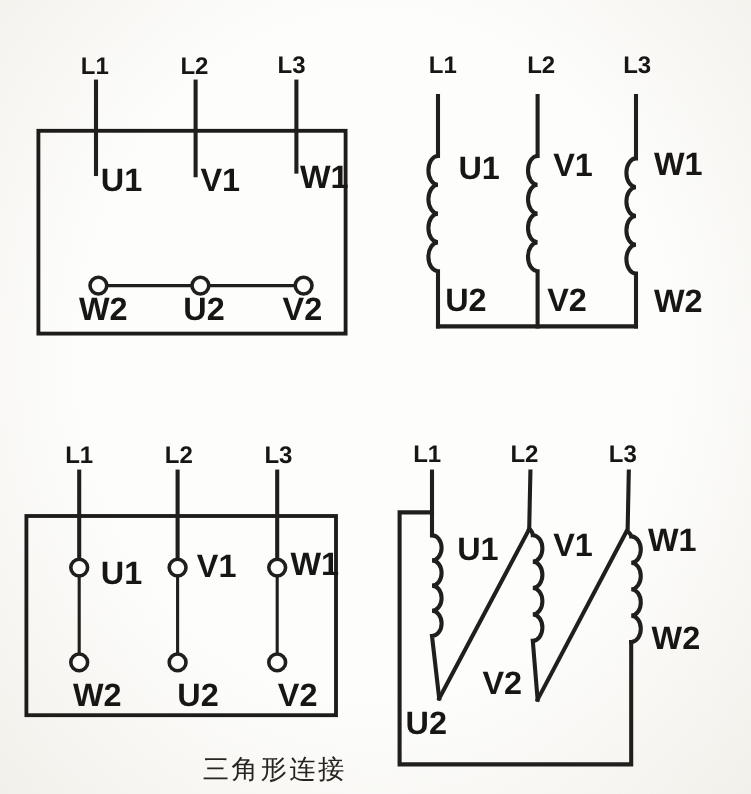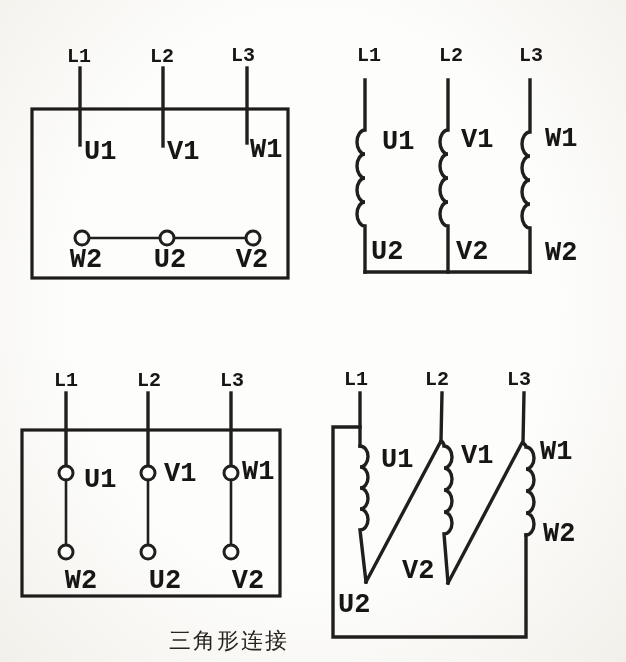--- a/index.html
+++ b/index.html
@@ -1,21 +1,21 @@
 <!DOCTYPE html>
 <html><head>
 <meta charset="utf-8">
 <style>
   html,body{margin:0;padding:0;background:#e8e6e1;}
   .page{
     position:relative;
     width:626px;height:662px;
     background:radial-gradient(ellipse at 50% 45%, #fdfdfc 55%, #f2f0ea 100%);
     overflow:hidden;
-    font-family:Liberation Mono, monospace;
+    font-family:Liberation Sans, sans-serif;
   }
   svg{position:absolute;left:0;top:0;}
   .wire{fill:none;stroke:#201f1d;stroke-width:3.4;stroke-linecap:square;}
   .wire-thin{fill:none;stroke:#201f1d;stroke-width:2.6;stroke-linecap:square;}
   .box{fill:none;stroke:#1d1c1a;stroke-width:3.2;}
   .terminal{fill:#fdfdfc;stroke:#201f1d;stroke-width:3;}
   .lbl-supply{font-size:20px;font-weight:bold;fill:#171614;text-anchor:middle;}
   .lbl-term{font-size:27px;font-weight:bold;fill:#171614;}
   .lbl-term-mid{font-size:27px;font-weight:bold;fill:#171614;text-anchor:middle;}
   .lbl-caption{font-size:22px;fill:#26241f;text-anchor:middle;letter-spacing:2px;}

